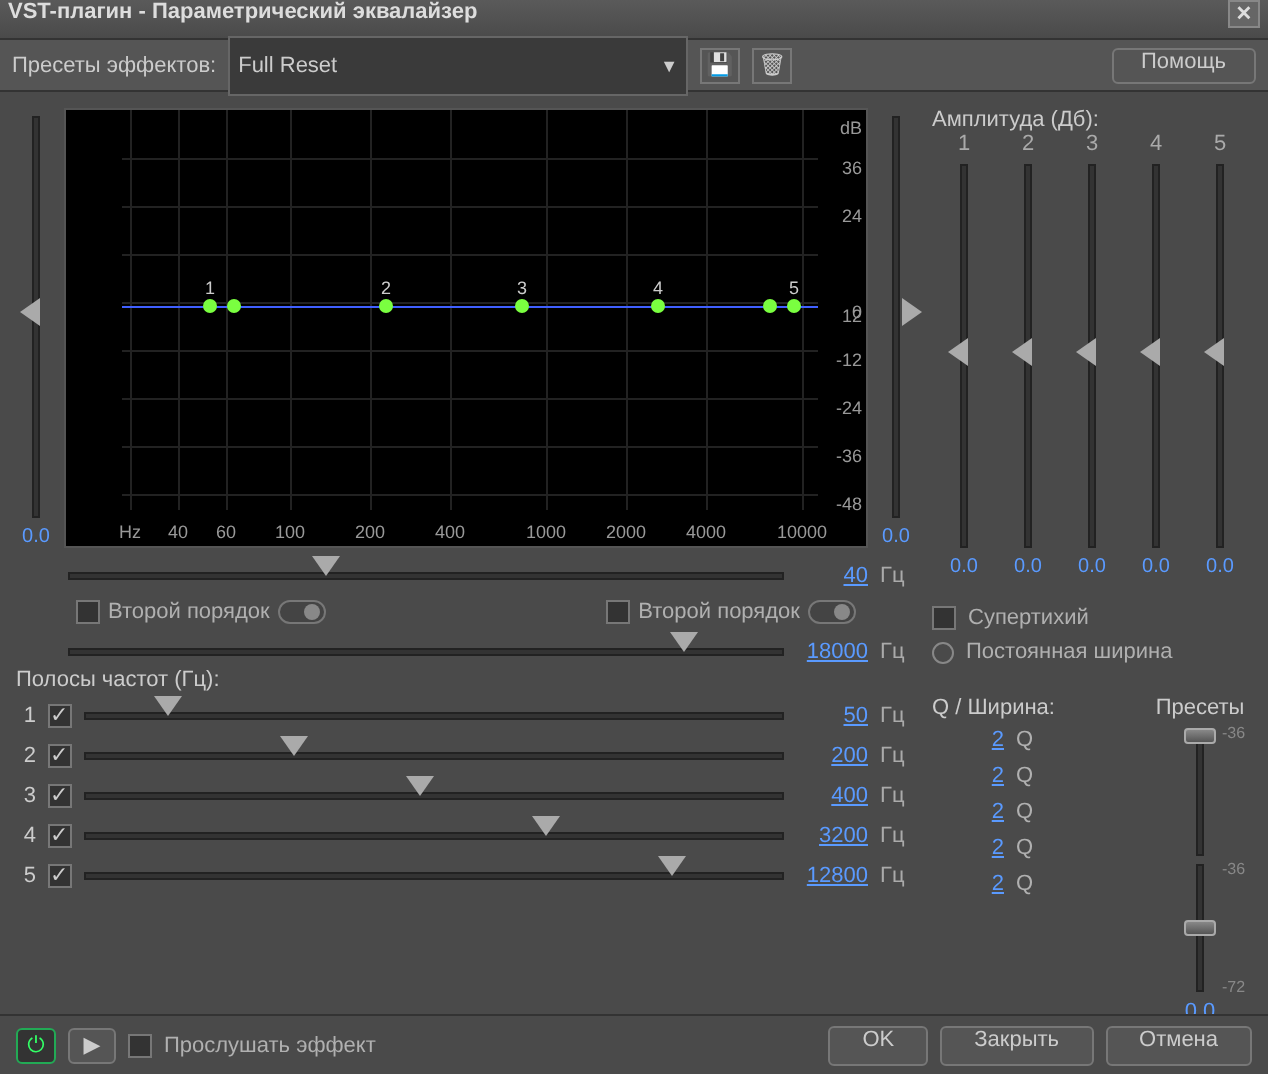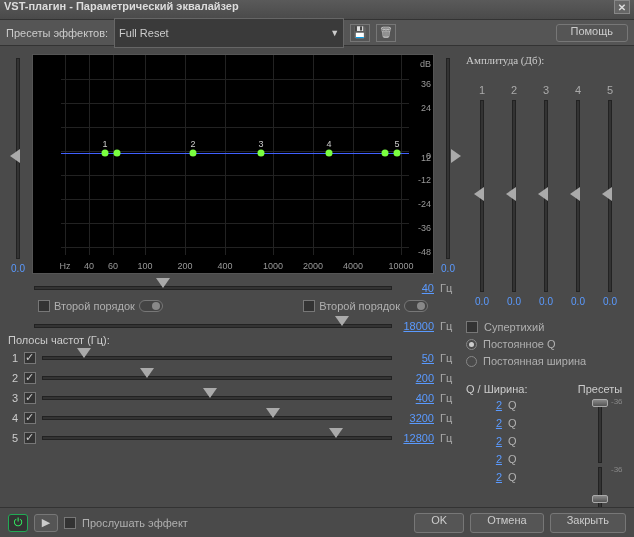--- a/index.html
+++ b/index.html
@@ -41,21 +41,21 @@
 .checkbox-row { display: flex; align-items: center; gap: 4px; }
 .chk { width: 12px; height: 12px; background: #333; border: 1px solid #777; display: inline-block; position: relative; }
 .chk.checked::after { content: "✓"; position: absolute; top: -2px; left: 0; color: #ccc; font-size: 11px; }
 .radio { width: 11px; height: 11px; border-radius: 50%; border: 1px solid #888; display: inline-block; position: relative; }
 .radio.checked::after { content: ""; position: absolute; top: 2px; left: 2px; width: 5px; height: 5px; border-radius: 50%; background: #ccc; }
 .second-order-row { display: flex; align-items: center; gap: 8px; margin-top: 4px; padding: 0 30px; justify-content: space-between;}
 .section-label { color: #ccc; margin-bottom: 4px; }
 .band-row { display: flex; align-items: center; gap: 6px; margin-bottom: 4px; }
 .band-num { width: 10px; text-align: right; color: #ccc; }
 .amp-section { }
-.amp-header { color: #ccc; margin-bottom: 18px; font-family: Liberation Serif, serif; }
+.amp-header { color: #ccc; margin-bottom: 0; }
 .amp-nums { display: flex; justify-content: space-around; color: #aaa; font-size: 10px; }
 .amp-sliders { display: flex; justify-content: space-around; height: 200px; }
 .amp-vals { display: flex; justify-content: space-around; }
 .options { margin-top: 14px; }
 .opt-row { display: flex; align-items: center; gap: 6px; margin-bottom: 5px; }
 .qw-section { margin-top: 16px; display: flex; gap: 8px; }
 .qw-col { flex: 1; }
 .qw-row { display: flex; gap: 6px; margin-bottom: 6px; align-items: center; }
 .gain-col { width: 52px; text-align: center; }
 .gain-slider { height: 64px; width: 18px; margin: 4px auto; position: relative; }
@@ -290,24 +290,20 @@
           <div class="vslider-val">0.0</div>
           <div class="vslider-val">0.0</div>
         </div>
     </div>
     <div class="options">
       <div class="opt-row">
         <span class="chk"></span>
         <span>Супертихий</span>
       </div>
       <div class="opt-row">
-        <span class="radio checked"></span>
-        <span>Постоянное Q</span>
-      </div>
-      <div class="opt-row">
         <span class="radio"></span>
         <span>Постоянная ширина</span>
       </div>
     </div>
     <div class="qw-section">
       <div class="qw-col">
         <div class="section-label">Q / Ширина:</div>
         <div id="qw-rows">
             <div class="qw-row">
               <span class="val-link">2</span>
@@ -350,15 +346,15 @@
   </div>
 </div>
 
 <div class="footer">
   <div class="power-btn">⏻</div>
   <div class="play-btn">▶</div>
   <span class="chk"></span>
   <span>Прослушать эффект</span>
   <div class="footer-spacer"></div>
   <div class="footer-btn">OK</div>
+  <div class="footer-btn">Закрыть</div>
   <div class="footer-btn">Отмена</div>
-  <div class="footer-btn">Закрыть</div>
 </div>
 
 </body></html>

